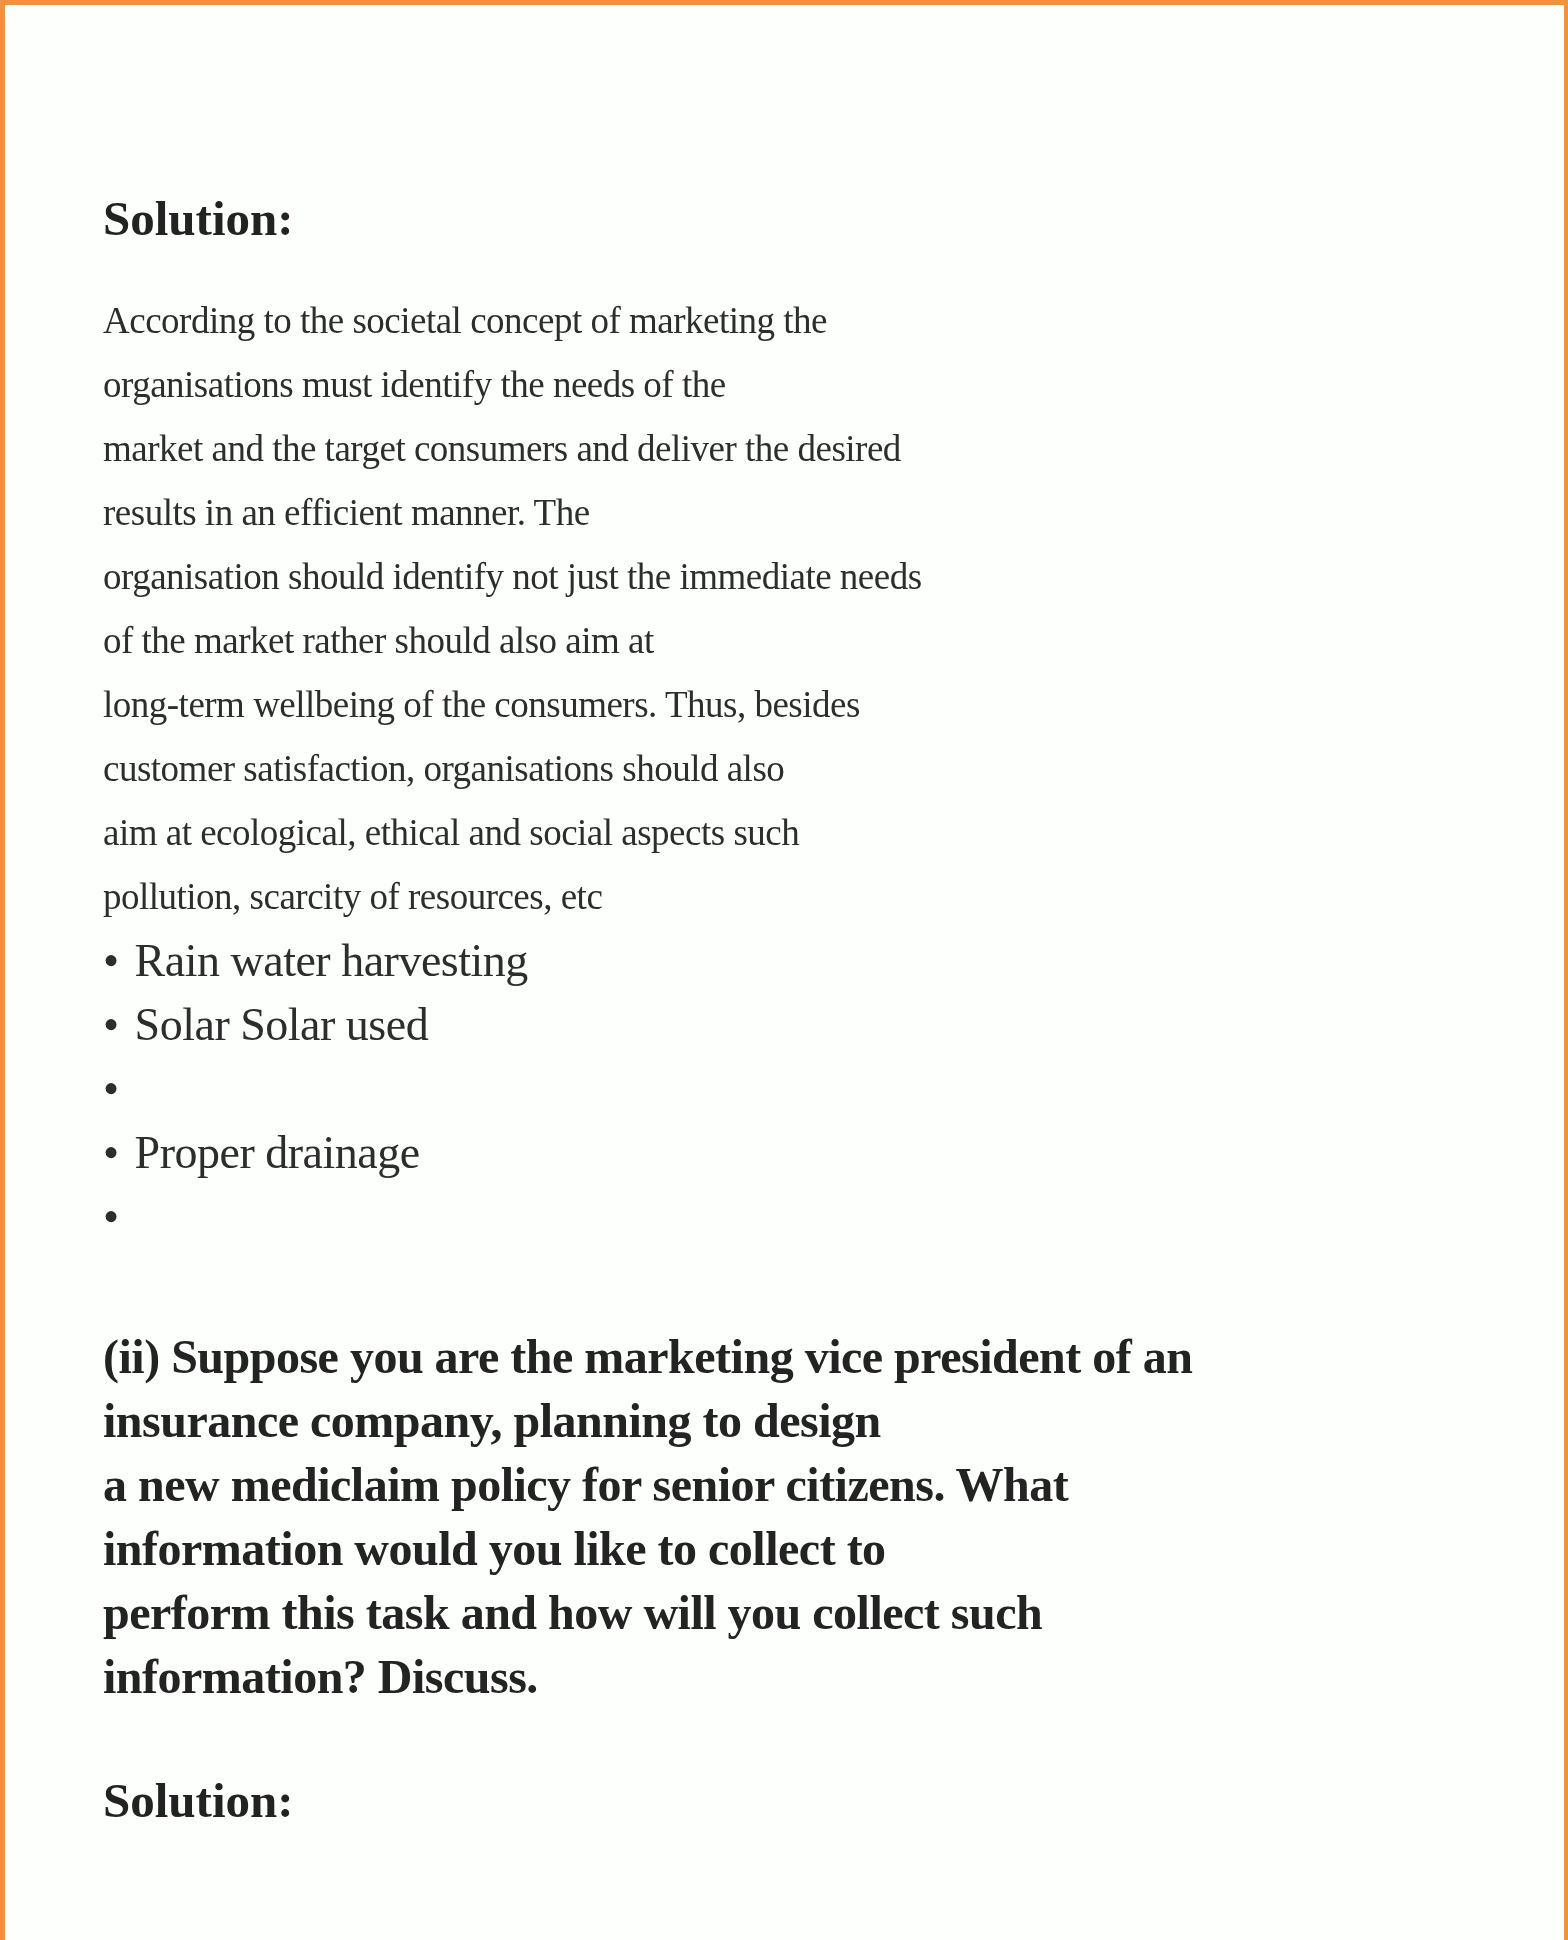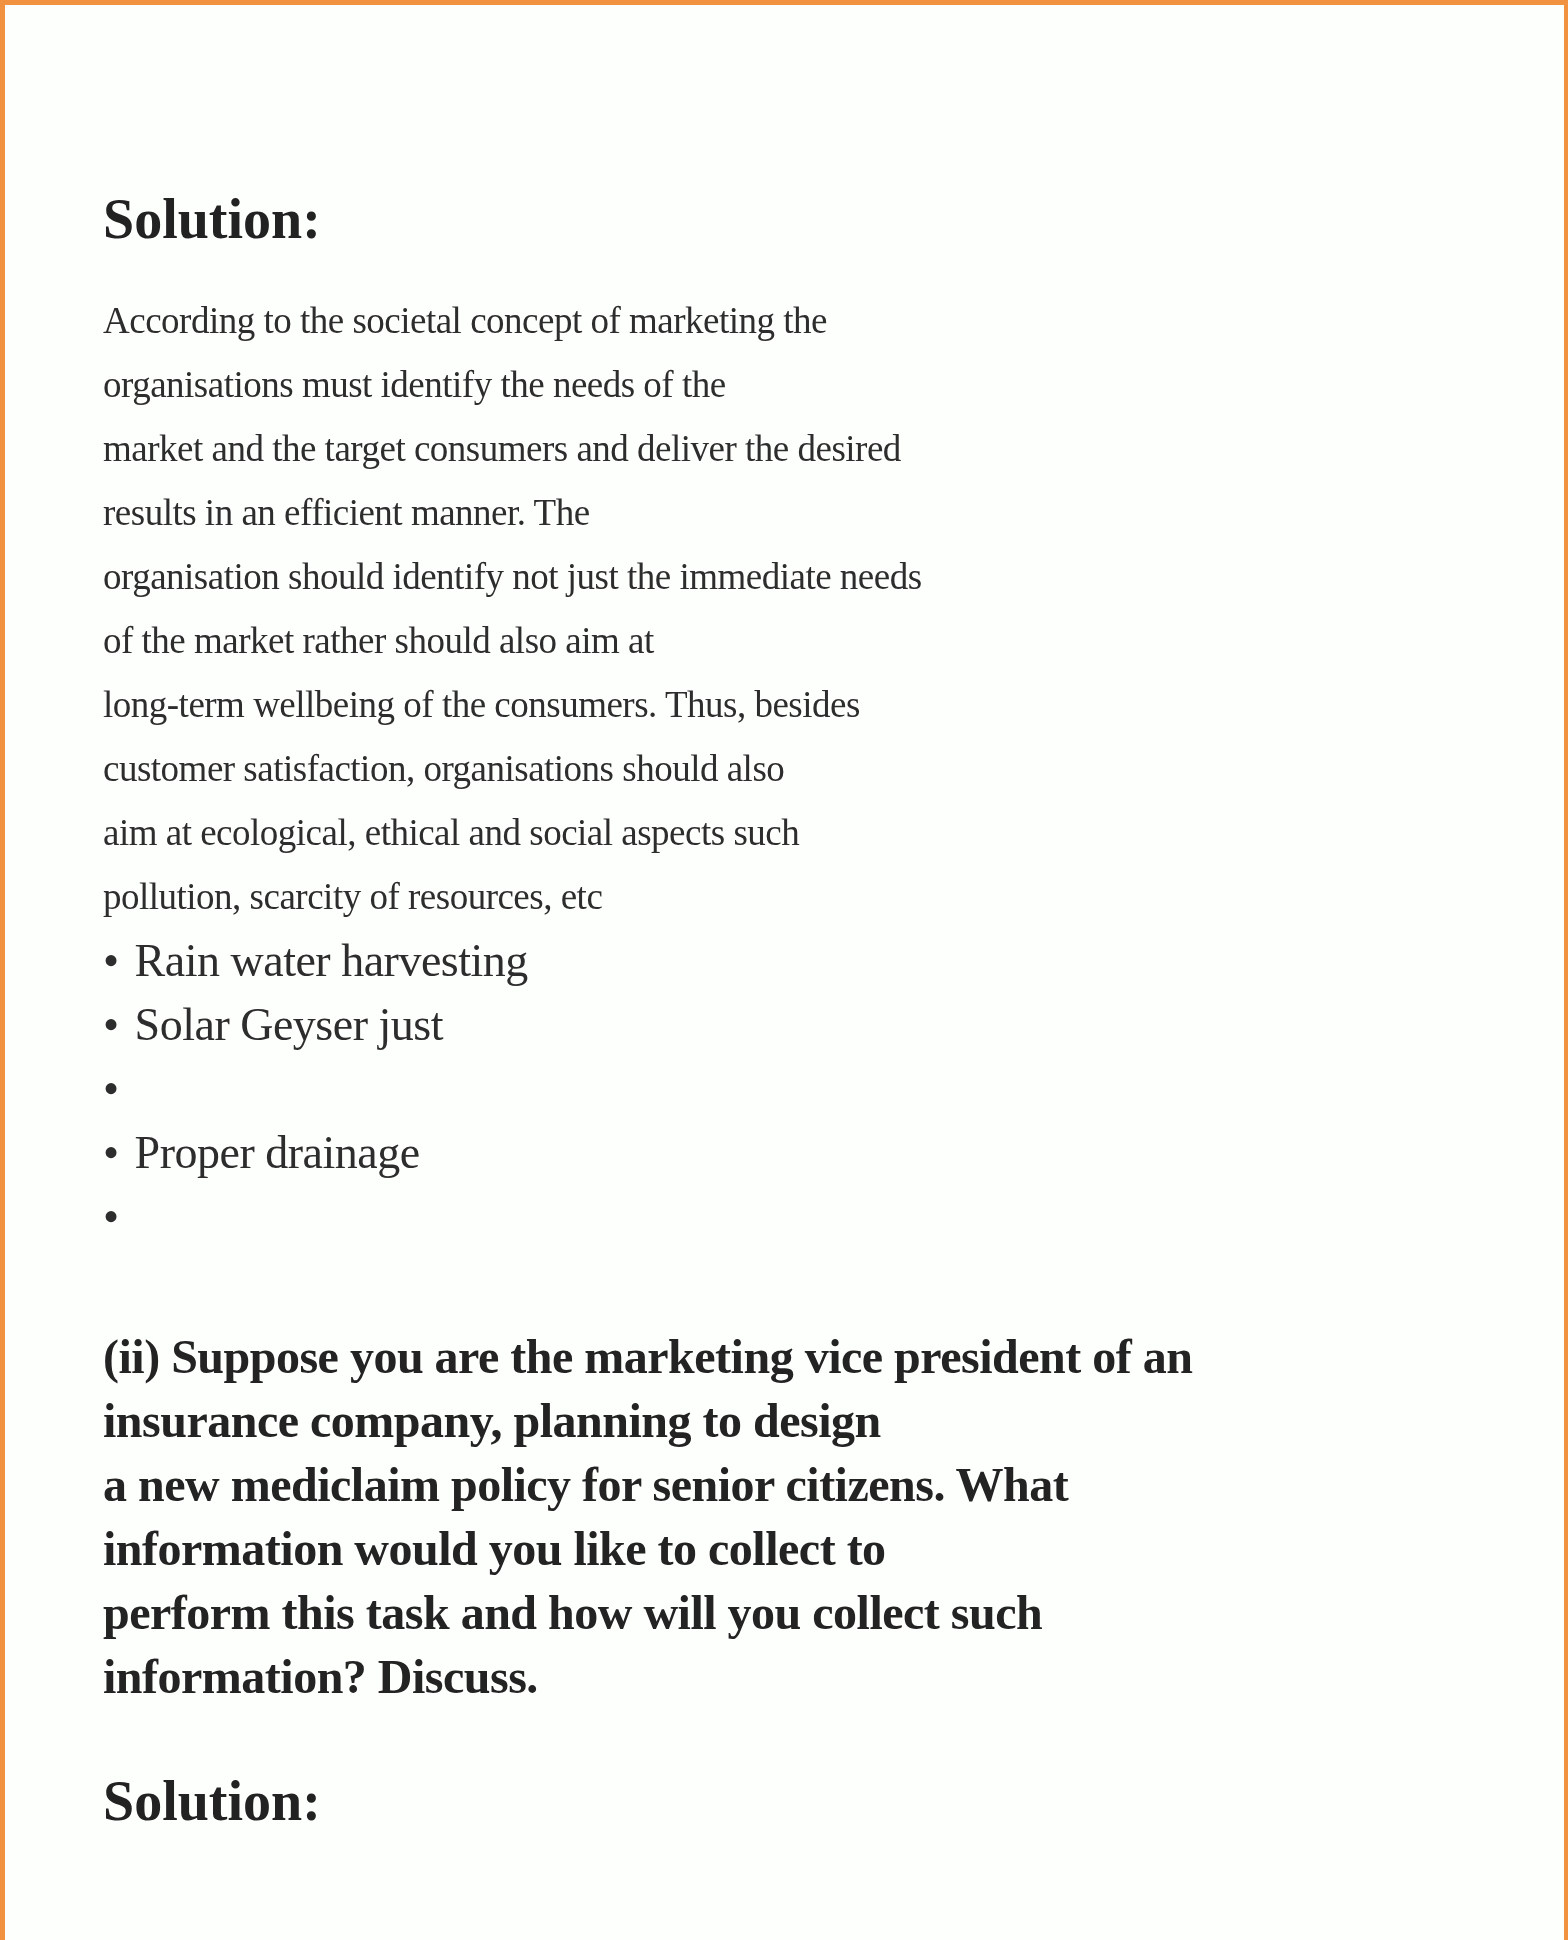--- a/index.html
+++ b/index.html
@@ -20,21 +20,21 @@
     font-family: "Liberation Serif", "DejaVu Serif", serif;
     color: #2d2d2d;
   }
   .doc {
     box-sizing: border-box;
     width: 100%;
     padding: 0 60px 0 98px;
   }
   .heading {
     font-weight: bold;
-    font-size: 56px;
+    font-size: 49px;
     line-height: 64px;
     color: #222222;
     white-space: pre-line;
   }
   .heading.first {
     margin-top: 182px;
   }
   .body-text {
     font-size: 37px;
     line-height: 64px;
@@ -93,21 +93,21 @@
 aim at ecological, ethical and social aspects such
 pollution, scarcity of resources, etc</div>
 
     <div class="bullet-list">
       <div class="bullet-row">
         <span class="bullet-glyph">•</span>
         <span>Rain water harvesting</span>
       </div>
       <div class="bullet-row">
         <span class="bullet-glyph">•</span>
-        <span>Solar Geyser just</span>
+        <span>Solar Solar used</span>
       </div>
       <div class="bullet-row">
         <span class="bullet-glyph">•</span>
       </div>
       <div class="bullet-row">
         <span class="bullet-glyph">•</span>
         <span>Proper drainage</span>
       </div>
       <div class="bullet-row">
         <span class="bullet-glyph">•</span>

